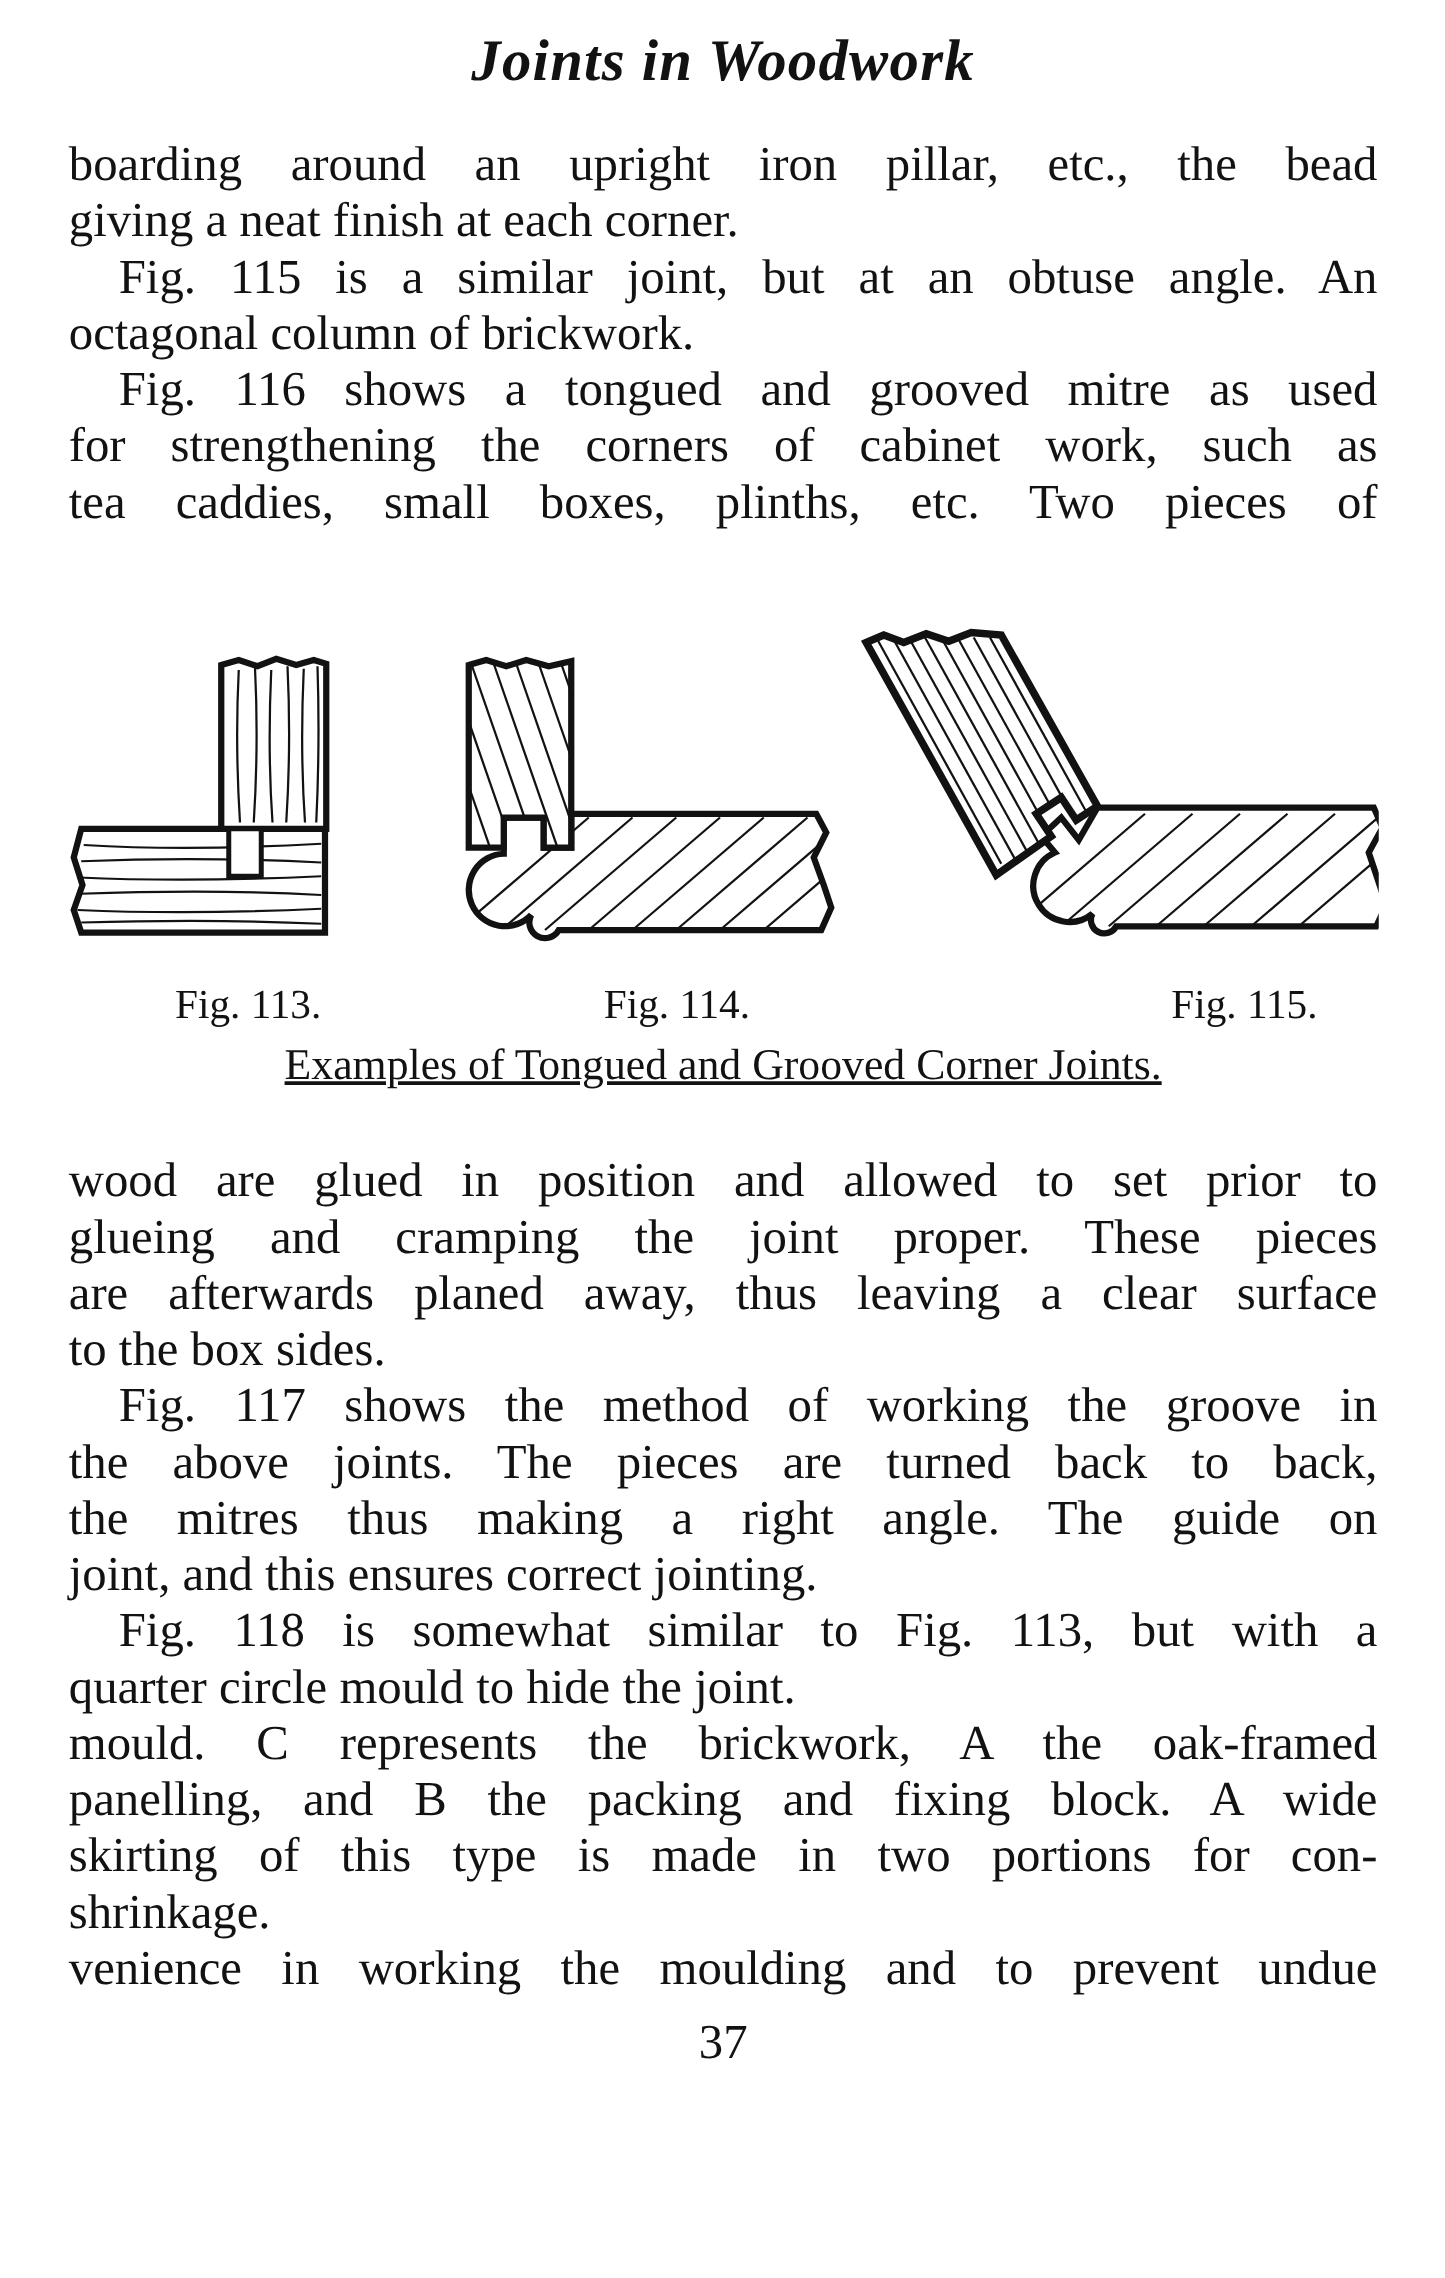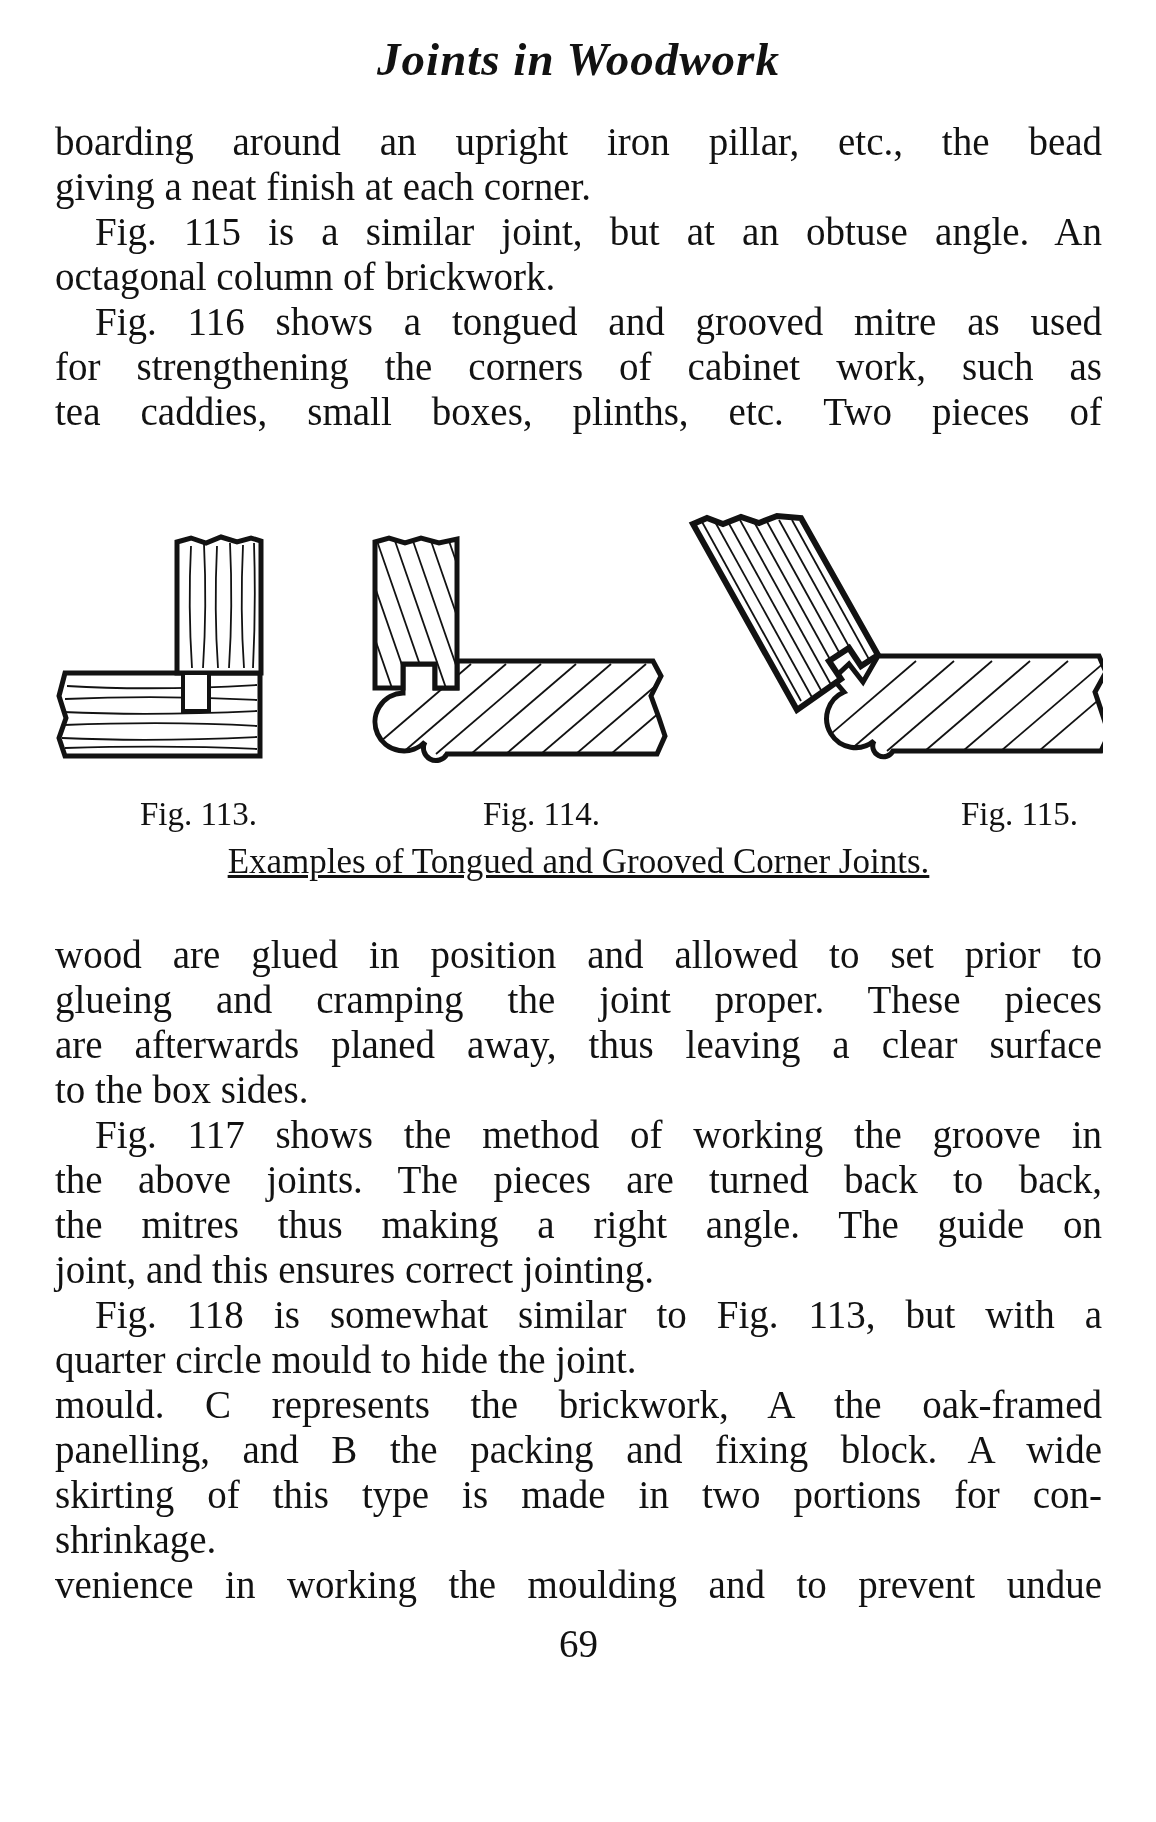--- a/index.html
+++ b/index.html
@@ -6,21 +6,21 @@
   .page{
     position:relative;
     width:1156px;height:1822px;
     background:#ffffff;
     color:#121212;
     font-family:"Liberation Serif","DejaVu Serif",serif;
     overflow:hidden;
   }
   .content{padding:0 54px 0 55px;}
   .title{
-    padding-top:29px;
+    padding-top:19px;
     text-align:center;
     font-style:italic;
     font-weight:700;
     font-size:47px;
     line-height:60px;
     margin-bottom:30px;
     letter-spacing:1px;
   }
   .bodytext{font-size:39px;line-height:45px;}
   .line{
@@ -33,21 +33,21 @@
   .line.indent{text-indent:40px;}
   .figblock{margin-top:62px;height:300px;}
   .figcaptions{
     position:relative;
     height:46px;
     font-size:33px;
   }
   .figcaptions .cap{position:absolute;top:0;}
   .cap113{left:85px;}
   .cap114{left:428px;}
-  .cap115{left:906px;}
+  .cap115{left:882px;}
   .figcaptionline{
     height:46px;
     text-align:center;
     font-size:35px;
     text-decoration:underline;
   }
   .after-fig{margin-top:44px;}
   .pagenum{
     margin-top:14px;
     text-align:center;
@@ -208,16 +208,16 @@
       <div>
         <div class="line">mould. C represents the brickwork, A the oak-framed</div>
         <div class="line">panelling, and B the packing and fixing block. A wide</div>
         <div class="line">skirting of this type is made in two portions for con-</div>
         <div class="line last">shrinkage.</div>
         <div class="line">venience in working the moulding and to prevent undue</div>
       </div>
 
     </div>
 
-    <div class="pagenum">69</div>
+    <div class="pagenum">37</div>
 
   </div>
 </div>
 
 </body></html>

